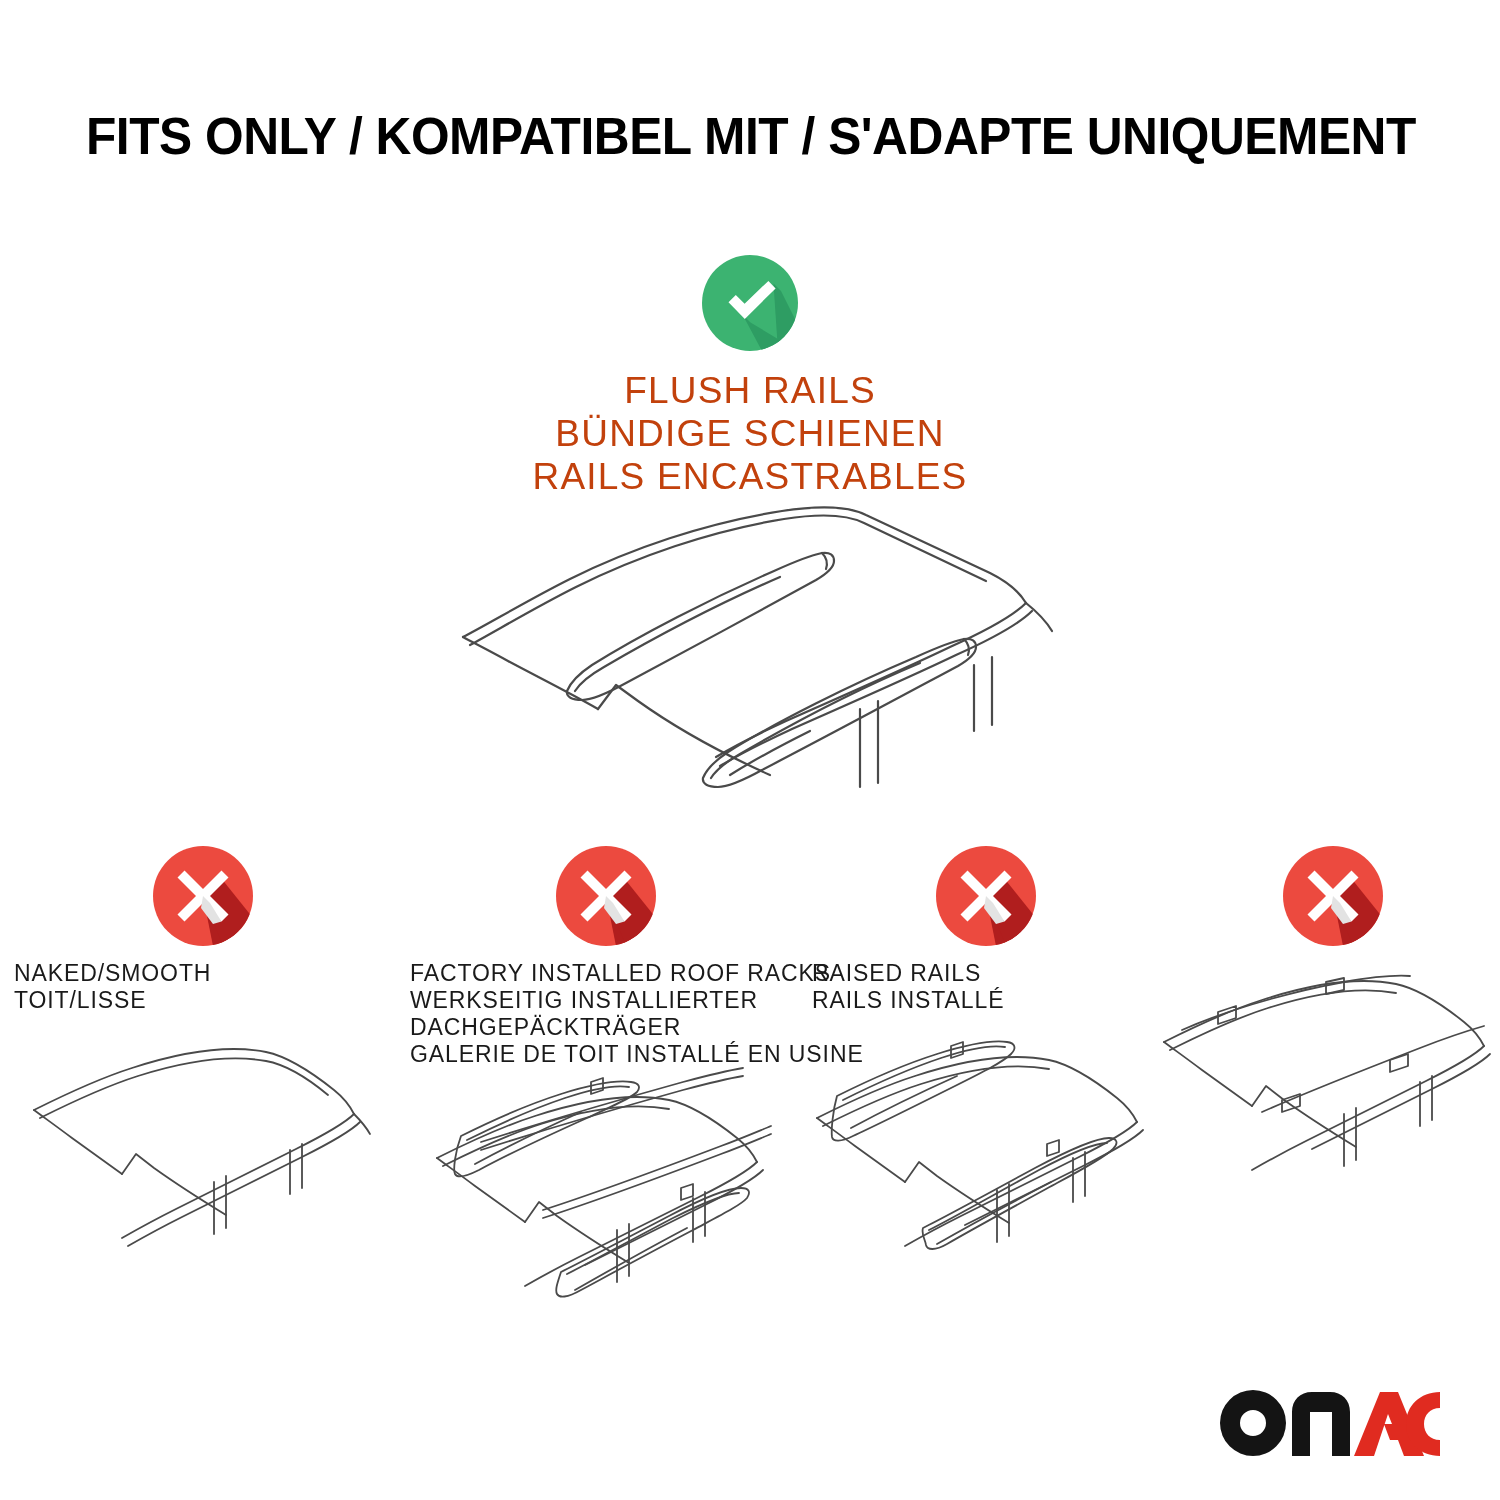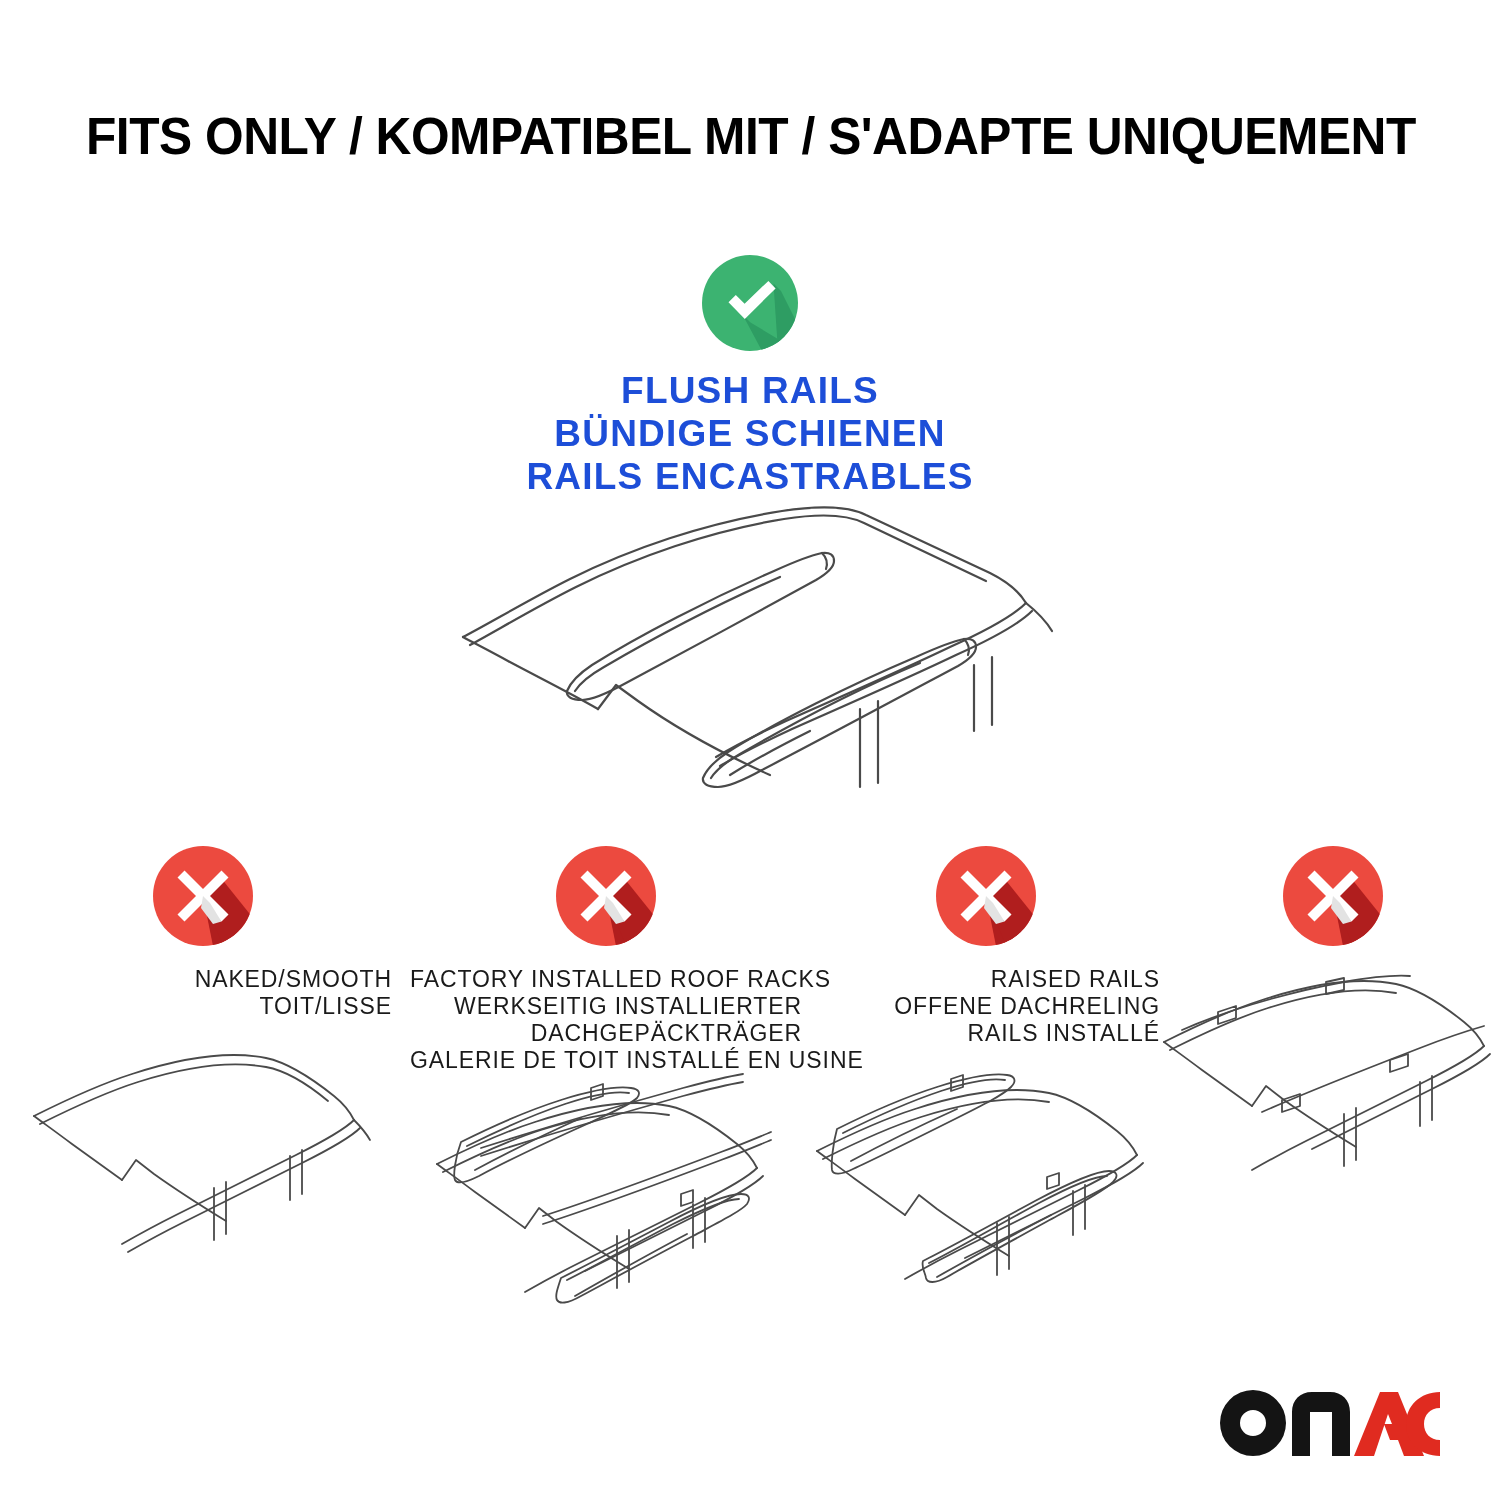--- a/index.html
+++ b/index.html
@@ -42,23 +42,23 @@
   .badge-ok {
     width: 96px;
     height: 96px;
     margin: 0 auto;
     position: relative;
   }
   .hero-text {
     margin-top: 18px;
     font-size: 37px;
     line-height: 43px;
-    font-weight: 700;
+    font-weight: 400;
     letter-spacing: 1.2px;
-    color: #1d4ed8;
+    color: #c2410c;
   }
   .hero-text div { white-space: nowrap; }
 
   .hero-art {
     position: absolute;
     left: 430px;
     top: 240px;
     width: 640px;
     height: 300px;
   }
@@ -81,22 +81,22 @@
   .col-2 { width: 360px; padding: 0 6px; }
   .col-3 { width: 334px; padding: 0 6px; }
 
   .badge-no {
     width: 100px;
     height: 100px;
     margin: 0 auto;
     position: relative;
   }
   .col-label {
-    margin-top: 20px;
-    text-align: right;
+    margin-top: 14px;
+    text-align: left;
     font-size: 23px;
     line-height: 27px;
     font-weight: 300;
     letter-spacing: 0.9px;
     color: #1a1a1a;
   }
   .col-label div { white-space: nowrap; }
 
   .col-art {
     margin-top: 10px;
@@ -302,21 +302,20 @@
         <g clip-path="url(#xclip2)">
           <path d="M50 50 L68 32 L100 72 L100 100 L60 100 Z" fill="#b01e1e"></path>
           <path d="M50 50 L68 68 L100 100 L70 100 Z" fill="#b01e1e"></path>
         </g>
         <path d="M31.5 24.5 L24.5 31.5 L43 50 L24.5 68.5 L31.5 75.5 L50 57 L68.5 75.5 L75.5 68.5 L57 50 L75.5 31.5 L68.5 24.5 L50 43 Z" fill="#ffffff"></path>
         <path d="M50 50 L57 57 L68.5 75.5 L60 78 L48 62 Z" fill="#e3e3e3"></path>
       </svg>
     </div>
     <div class="col-label">
       <div>RAISED RAILS</div>
-      <div>OFFENE DACHRELING</div>
       <div>RAILS INSTALLÉ</div>
     </div>
     <div class="col-art">
       <svg viewBox="0 0 350 230" width="350" height="230" fill="none" stroke="#4a4a4a" stroke-width="1.8" stroke-linecap="round" stroke-linejoin="round">
         <path d="M6 86 C 30 74 66 56 104 44 C 150 29 198 20 238 28
                  C 262 33 286 50 306 66 C 316 74 322 82 326 90"></path>
         <path d="M6 86 C 14 92 28 102 44 114 C 62 127 80 140 94 150"></path>
         <path d="M94 150 L 108 130 L 126 144 C 154 164 180 180 198 191"></path>
         <path d="M326 90 C 318 98 298 110 268 125 C 230 144 186 166 148 185
                  C 126 196 108 206 94 214"></path>

